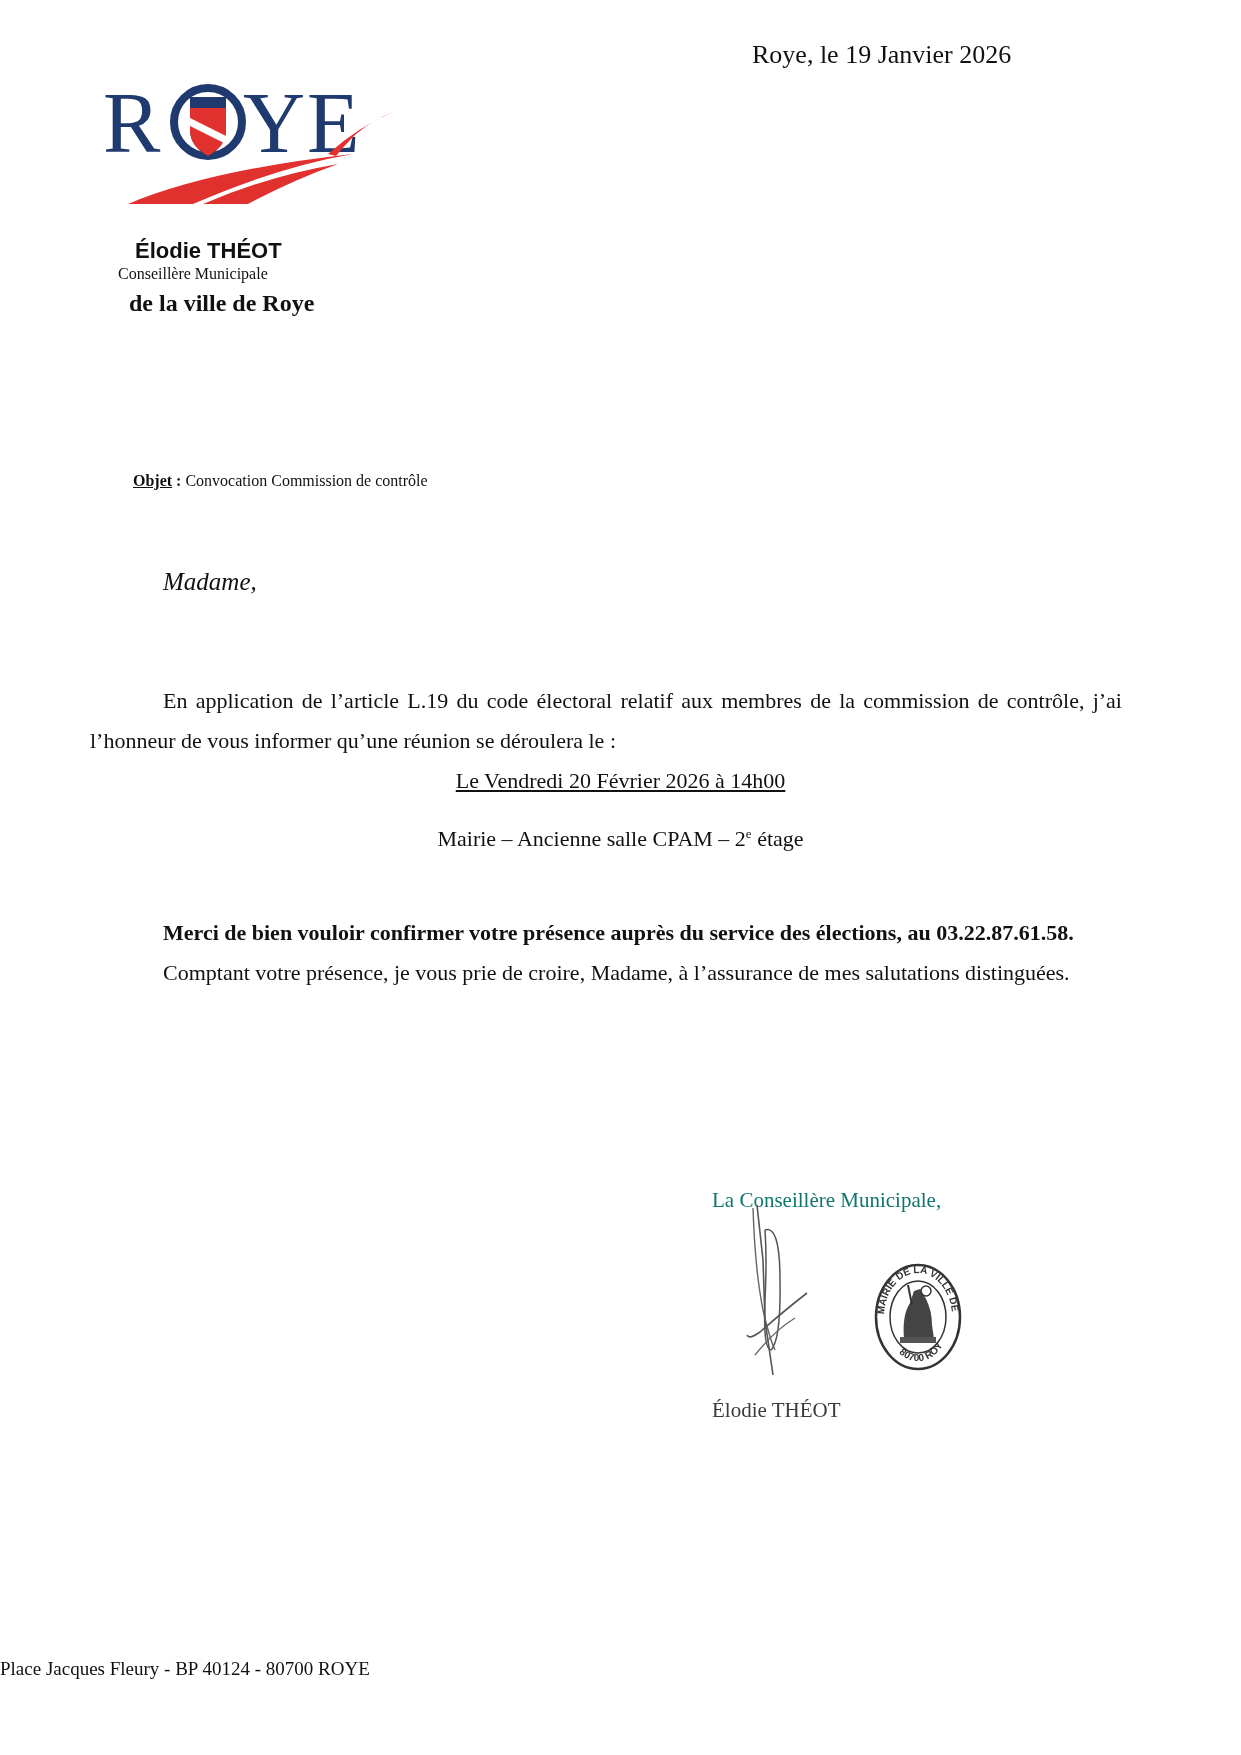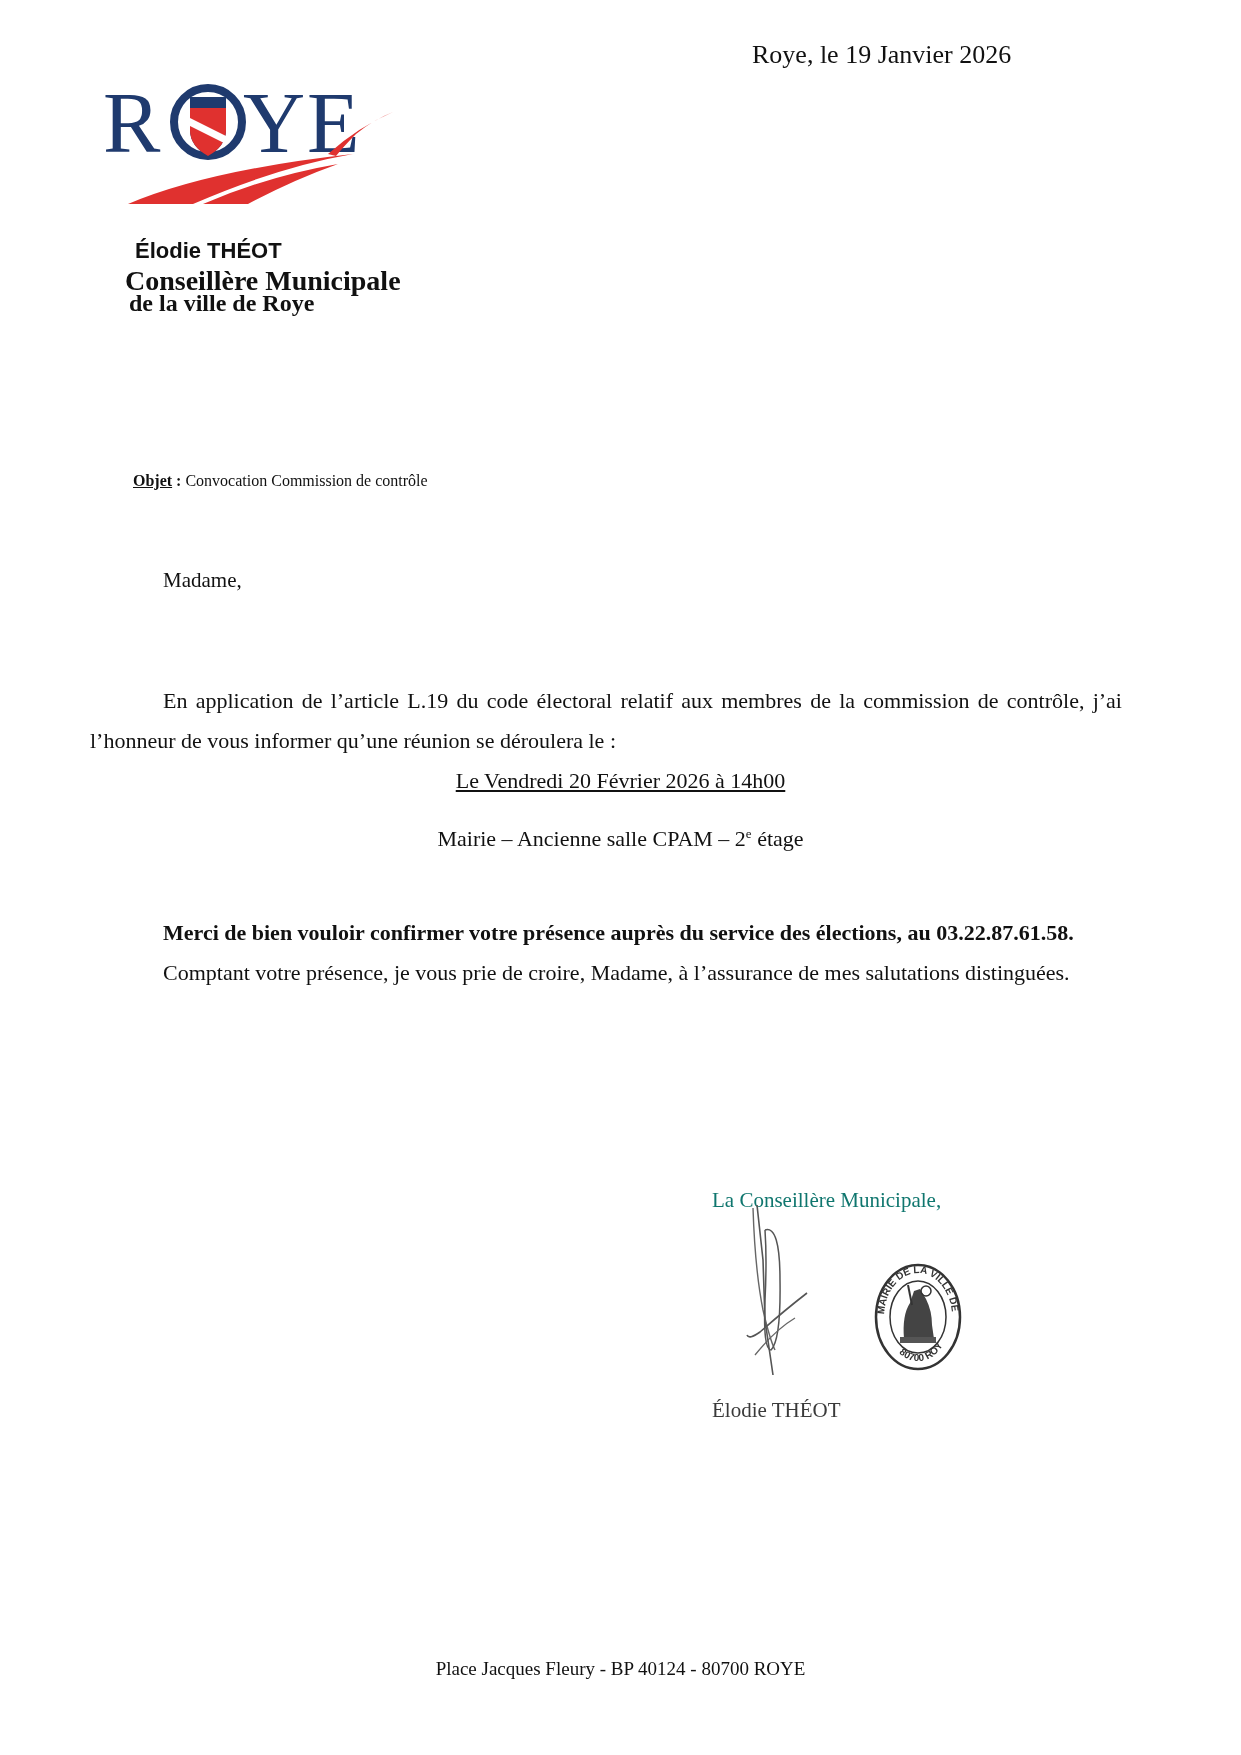--- a/index.html
+++ b/index.html
@@ -3,41 +3,41 @@
   <meta charset="utf-8">
   <style>
     html, body { margin: 0; padding: 0; background: #ffffff; }
     body { width: 1241px; height: 1755px; position: relative; overflow: hidden;
            font-family: "Liberation Serif", "DejaVu Serif", serif; color: #111; }
     .abs { position: absolute; white-space: nowrap; }
     .date { left: 752px; top: 40px; font-size: 26px; }
     .logo { left: 98px; top: 72px; width: 300px; height: 140px; }
     .sender-name { left: 135px; top: 238px; font-family: "Liberation Sans", "DejaVu Sans", sans-serif;
                    font-weight: bold; font-size: 22px; }
-    .sender-role { left: 125px; top: 265px; font-weight: bold; font-size: 28px; }
+    .sender-role { left: 118px; top: 265px; font-weight: normal; font-size: 16px; }
     .sender-city { left: 129px; top: 290px; font-weight: bold; font-size: 24px; }
     .subject { left: 133px; top: 472px; font-size: 16px; text-align: right; }
     .subject .lbl { font-weight: bold; text-decoration: underline; }
     .subject .colon { font-weight: bold; }
-    .salutation { left: 163px; top: 568px; font-size: 21px; }
+    .salutation { left: 163px; top: 568px; font-size: 25px; font-style: italic; }
     .para { position: absolute; left: 90px; width: 1032px; font-size: 22px; line-height: 40px;
             text-align: justify; text-indent: 73px; white-space: normal; }
     .p1 { top: 681px; }
     .p-bold { top: 913px; font-weight: bold; }
     .p3 { top: 953px; }
     .center-line { position: absolute; left: 0; width: 1241px; text-align: center; font-size: 22px; }
     .meet-date { top: 768px; }
     .meet-date span { text-decoration: underline; }
     .meet-place { top: 826px; }
     .meet-place sup { font-size: 13px; vertical-align: 8px; }
     .sig-title { left: 712px; top: 1188px; font-size: 21px; color: #0f766e; }
     .sig-name { left: 712px; top: 1398px; font-size: 21px; color: #3a3a3a; }
     .signature { left: 735px; top: 1200px; width: 90px; height: 180px; }
     .stamp { left: 870px; top: 1255px; width: 96px; height: 118px; }
-    .footer { position: absolute; left: 0; width: 1241px; text-align: center; font-size: 19px; line-height: 25px; top: 1656px; }
+    .footer { position: absolute; left: 0; width: 1241px; font-size: 19px; line-height: 25px; top: 1656px; }
     .footer div { white-space: pre; }
   </style>
 </head>
 <body>
 
 <div class="abs date">Roye, le 19 Janvier 2026</div>
 
 <svg class="abs logo" viewBox="0 0 300 140">
   <text x="5" y="80" font-family="Liberation Serif, serif" font-size="86" fill="#1f3a6e" letter-spacing="2">R</text>
   <circle cx="110" cy="50" r="34" fill="none" stroke="#1f3a6e" stroke-width="8"></circle>

